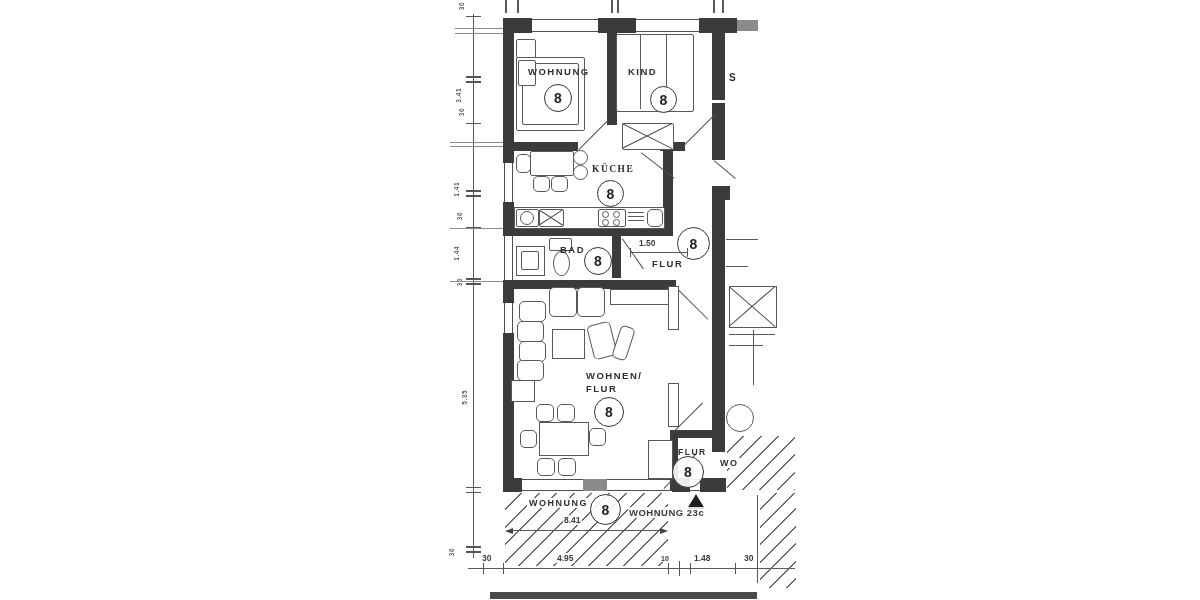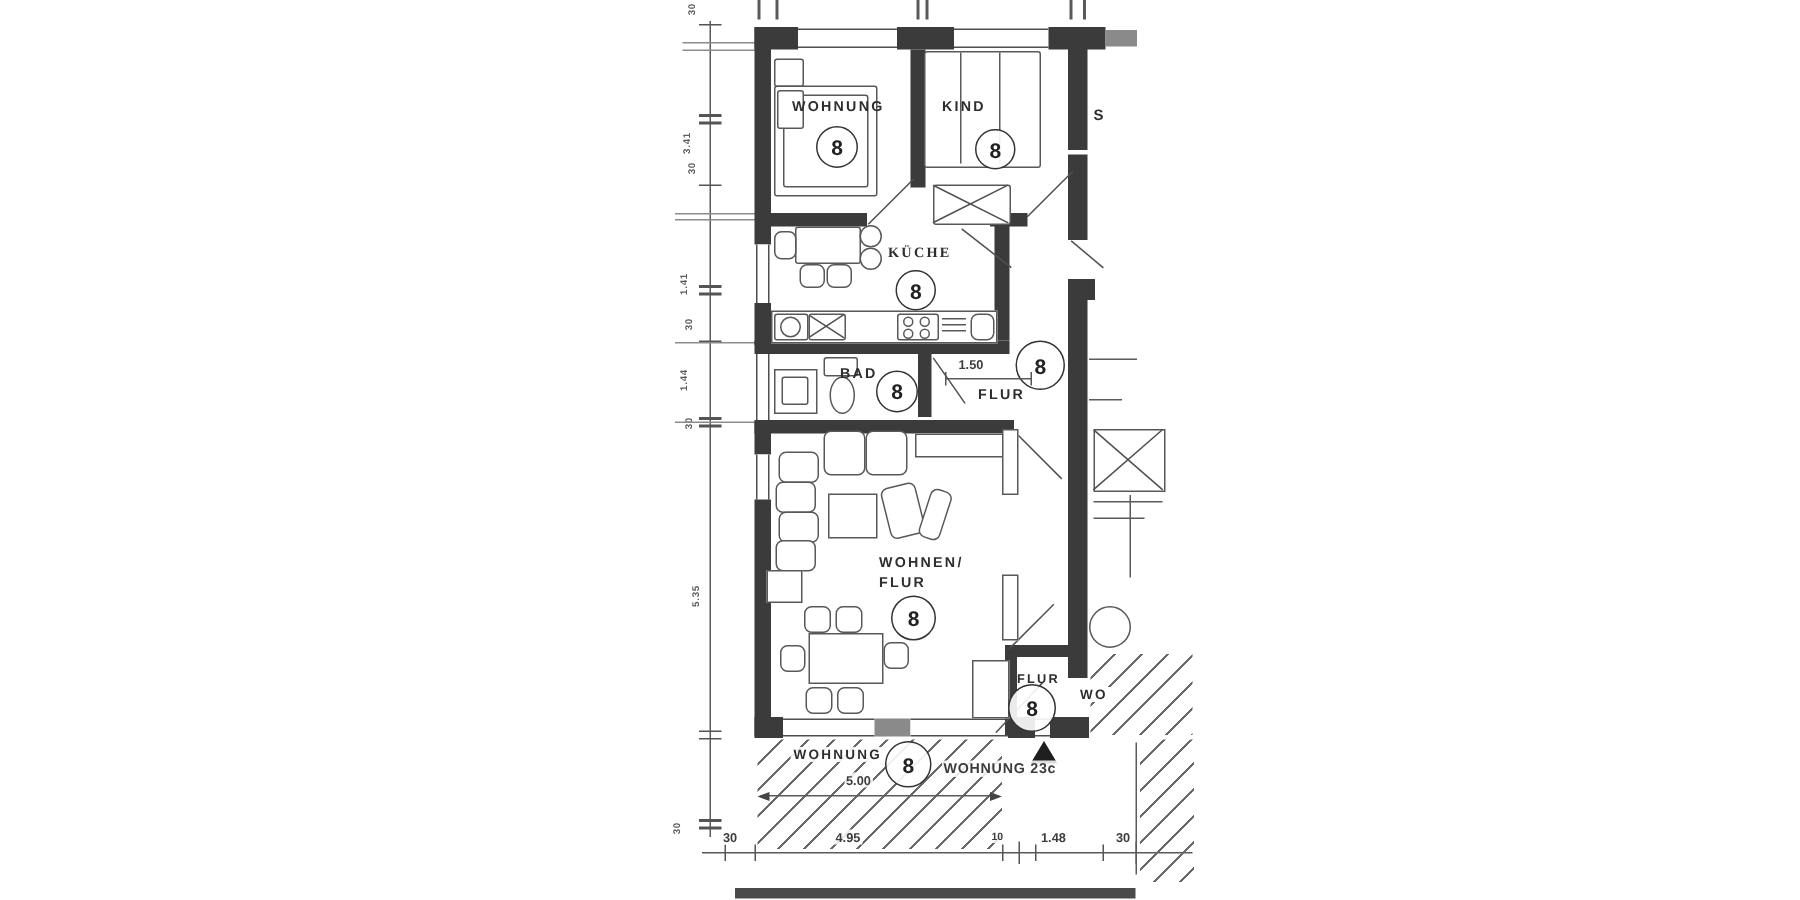--- a/index.html
+++ b/index.html
@@ -204,21 +204,21 @@
   <div class="badge" style="left:672px;top:456px;width:32px;height:32px;">8</div>
 
   <div class="dim" style="left:638px;top:238px;">1.50</div>
   <div class="ln" style="left:630px;top:252px;width:58px;height:1.3px;"></div>
   <div class="tick" style="left:630px;top:248px;width:1.3px;height:9px;"></div>
   <div class="tick" style="left:687px;top:248px;width:1.3px;height:9px;"></div>
 
   <div class="hatch" style="left:505px;top:493px;width:163px;height:73px;"></div>
   <div class="room-label" style="left:527px;top:498px;background:rgba(255,255,255,.9);padding:0 2px;font-size:9px;">WOHNUNG</div>
   <div class="badge" style="left:590px;top:494px;width:31px;height:31px;">8</div>
-  <div class="dim" style="left:563px;top:515px;">5.00</div>
+  <div class="dim" style="left:563px;top:515px;">8.41</div>
   <div class="ln" style="left:507px;top:530px;width:159px;height:1.3px;"></div>
   <div class="arrow-l" style="left:505px;top:528px;"></div>
   <div class="arrow-r" style="left:660px;top:528px;"></div>
 
   <div class="tri-up" style="left:687px;top:494px;"></div>
   <div class="dim" style="left:628px;top:507px;font-size:9.5px;letter-spacing:.5px;">WOHNUNG 23c</div>
 
   <div class="ln" style="left:468px;top:568px;width:327px;height:1.4px;"></div>
   <div class="tick" style="left:483px;top:563px;width:1.3px;height:11px;"></div>
   <div class="tick" style="left:503px;top:563px;width:1.3px;height:11px;"></div>

